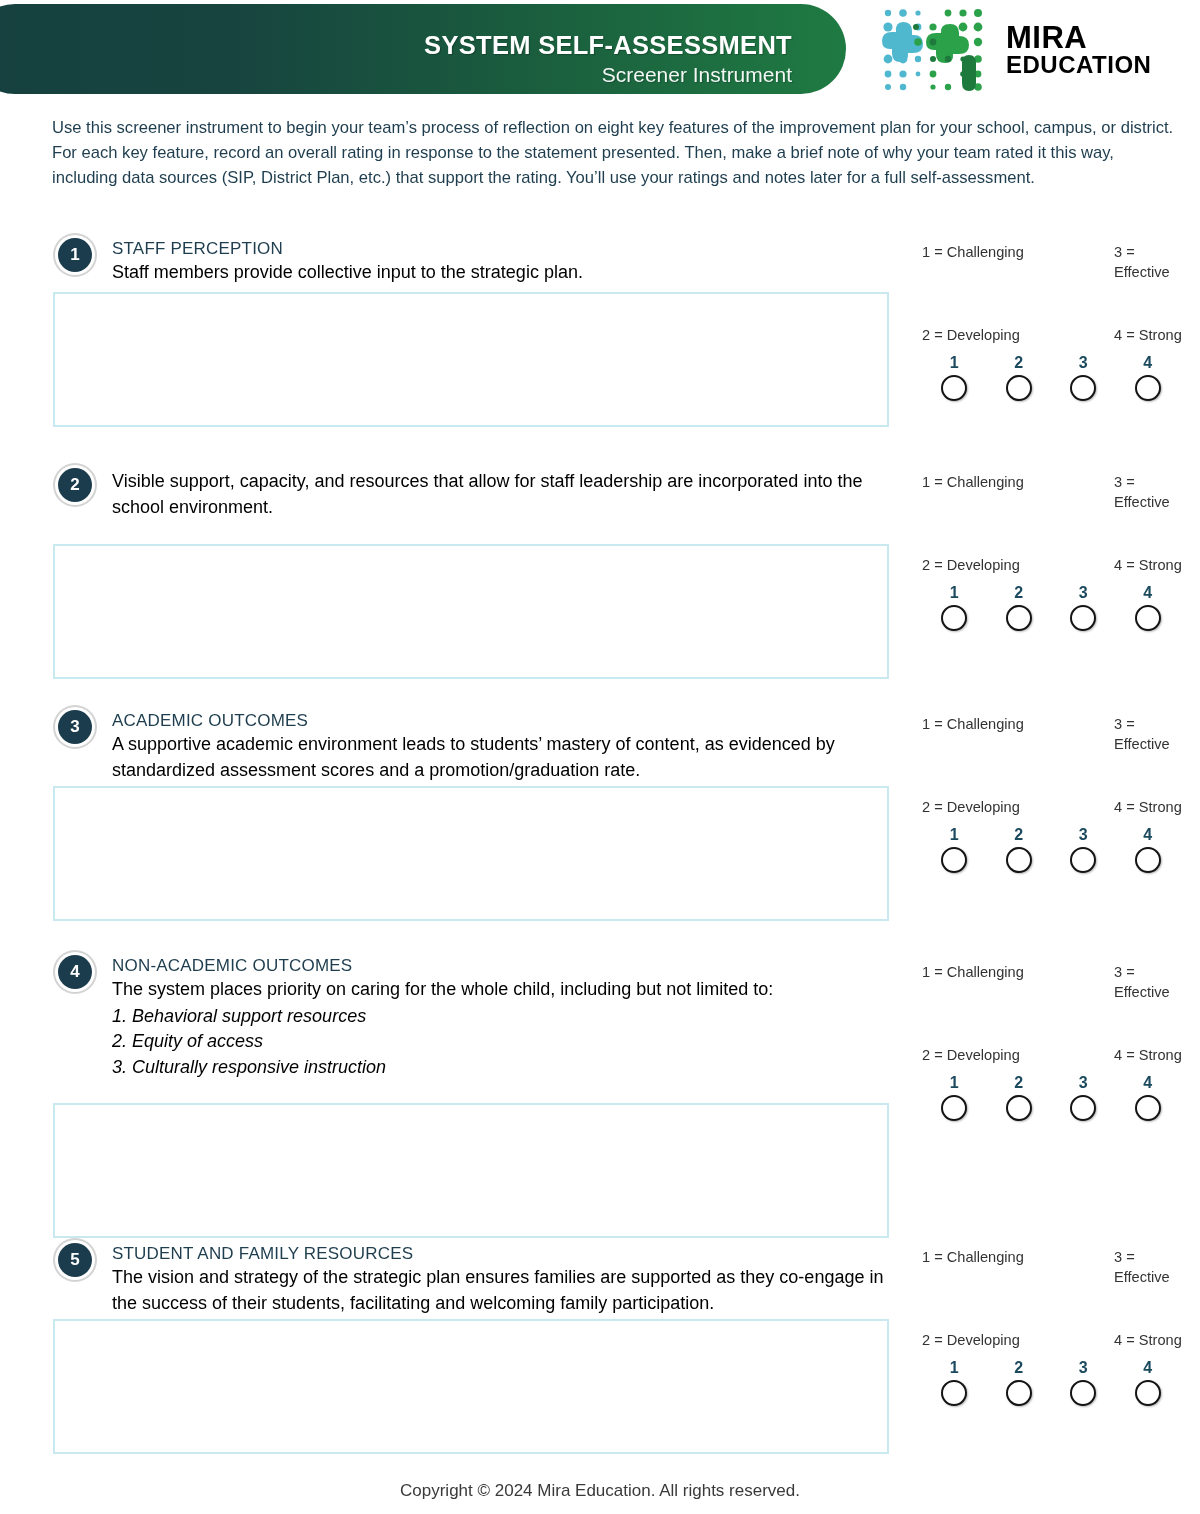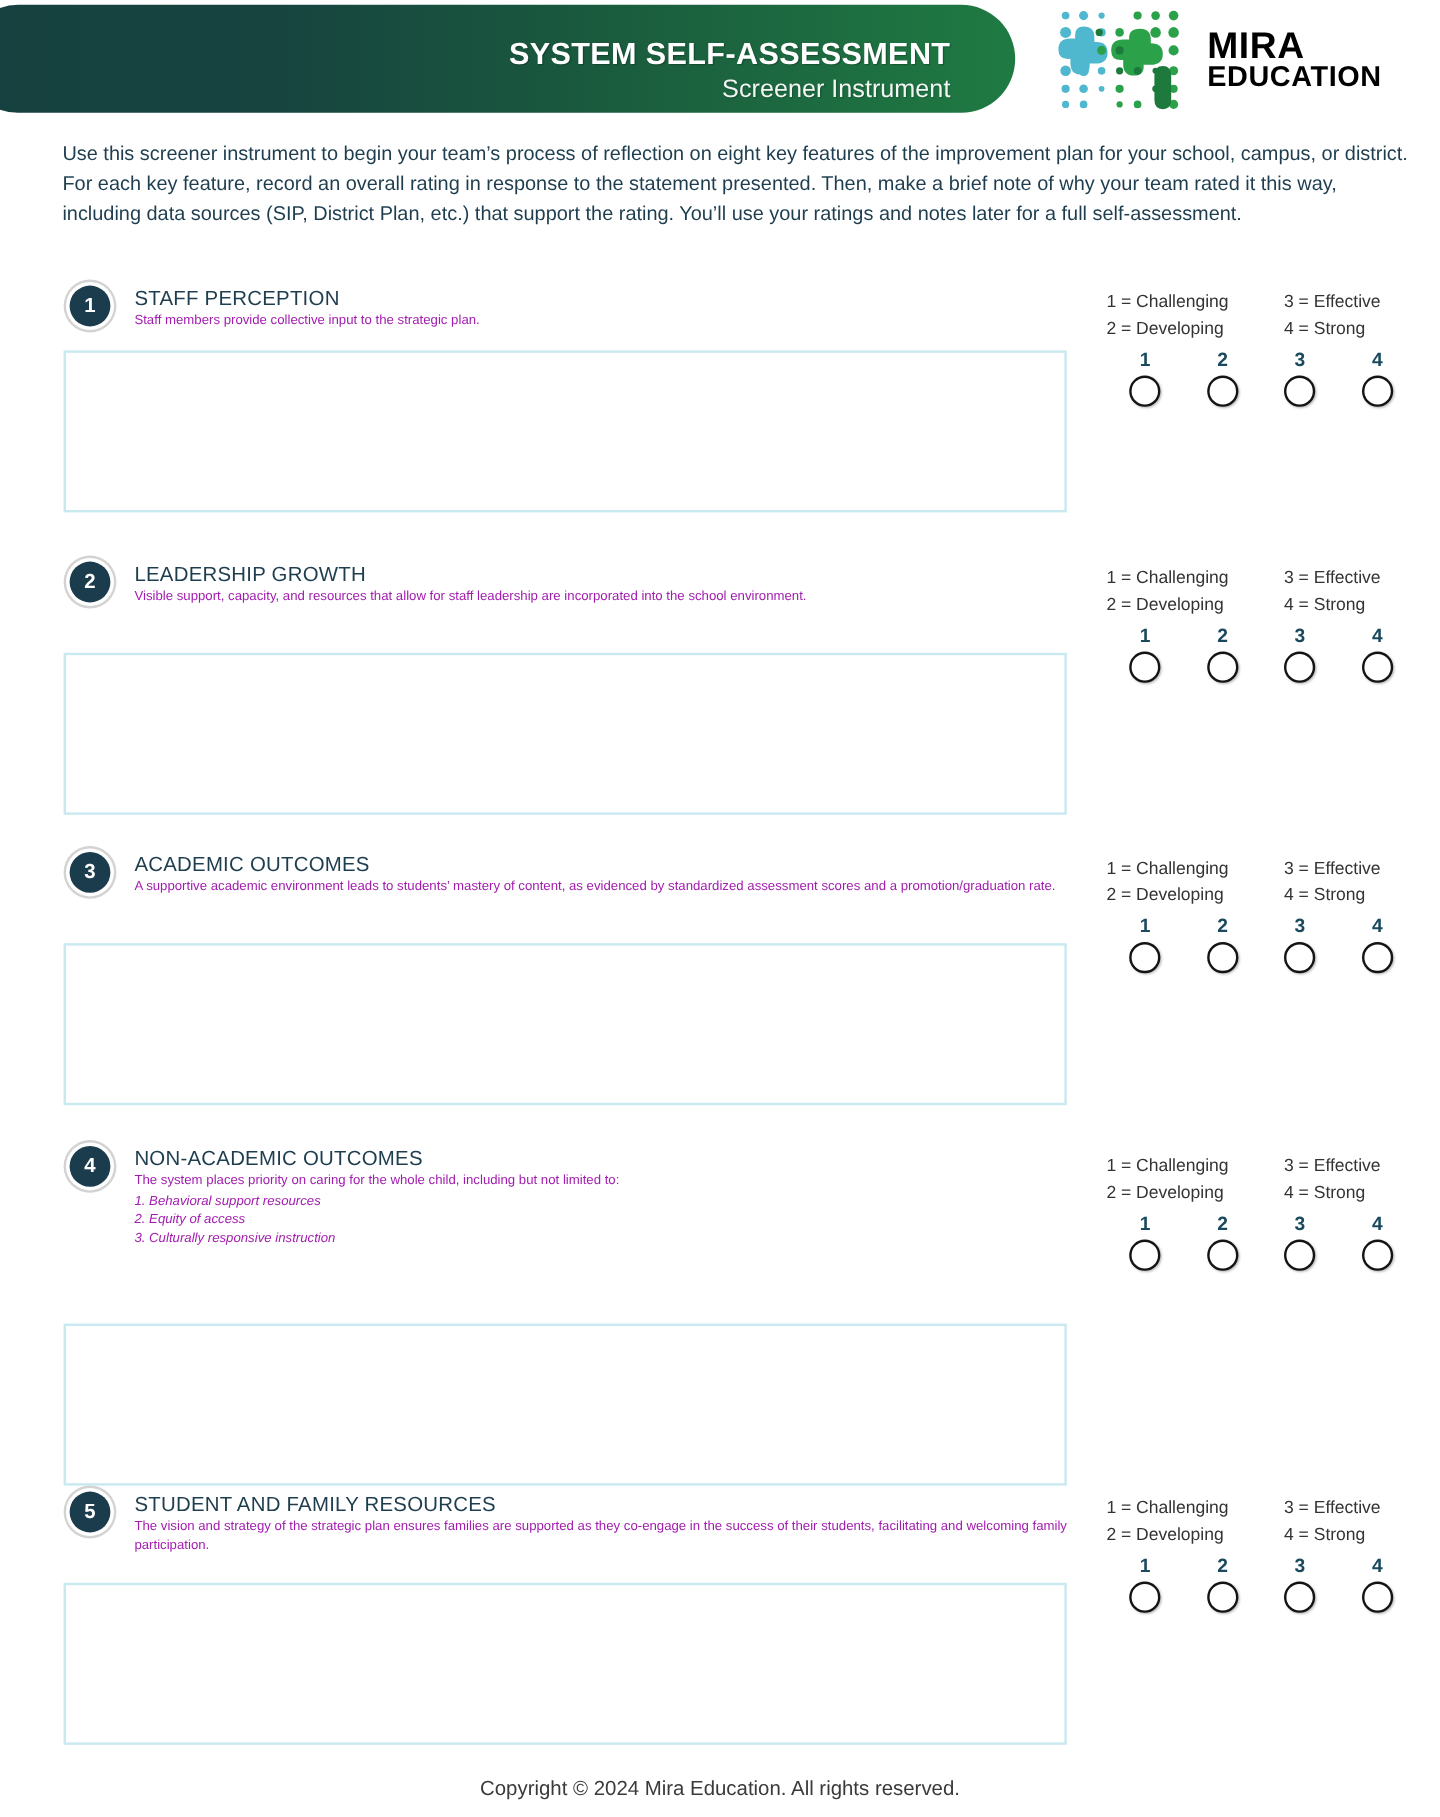--- a/index.html
+++ b/index.html
@@ -124,22 +124,22 @@
     width: 782px;
   }
   .item-title {
     font-size: 17px;
     font-weight: normal;
     color: #1e3d4e;
     letter-spacing: 0.2px;
     line-height: 1.25;
   }
   .item-desc {
-    font-size: 11px;
-    color: #a21caf;
+    font-size: 18px;
+    color: #000000;
     line-height: 1.42;
     margin-top: 1px;
   }
   .item-desc .sub {
     display: block;
     font-style: italic;
   }
   .notebox {
     position: absolute;
     left: 53px;
@@ -155,20 +155,21 @@
     left: 922px;
     width: 262px;
   }
   .legend {
     display: grid;
     grid-template-columns: 148px auto;
     row-gap: 2px;
     font-size: 14.6px;
     color: #333333;
     line-height: 1.35;
+    gap: 44px;
   }
   .scale-nums {
     display: flex;
     margin-top: 8px;
     width: 258px;
   }
   .scale-nums span {
     width: 64.5px;
     text-align: center;
     font-size: 16px;
@@ -307,21 +308,20 @@
     </div>
   </div>
   <div class="notebox" style="top:54px; height:135px;">
     <textarea style="width: 100%; height: 100%; border: none; outline: none; resize: none; font-family: &quot;Liberation Sans&quot;, sans-serif; font-size: 16px; color: rgb(30, 61, 78); padding: 6px; box-sizing: border-box; background: transparent;" placeholder=""></textarea>
   </div>
 </div>
 
 <div class="item" style="top:468px;">
   <div class="badge">2</div>
   <div class="item-head">
-    <div class="item-title">LEADERSHIP GROWTH</div>
     <div class="item-desc">Visible support, capacity, and resources that allow for staff leadership are incorporated into the school environment.</div>
   </div>
   <div class="rating" style="top:5px;">
     <div class="legend">
       <div>1 = Challenging</div>
       <div>3 = Effective</div>
       <div>2 = Developing</div>
       <div>4 = Strong</div>
     </div>
     <div class="scale-nums">

